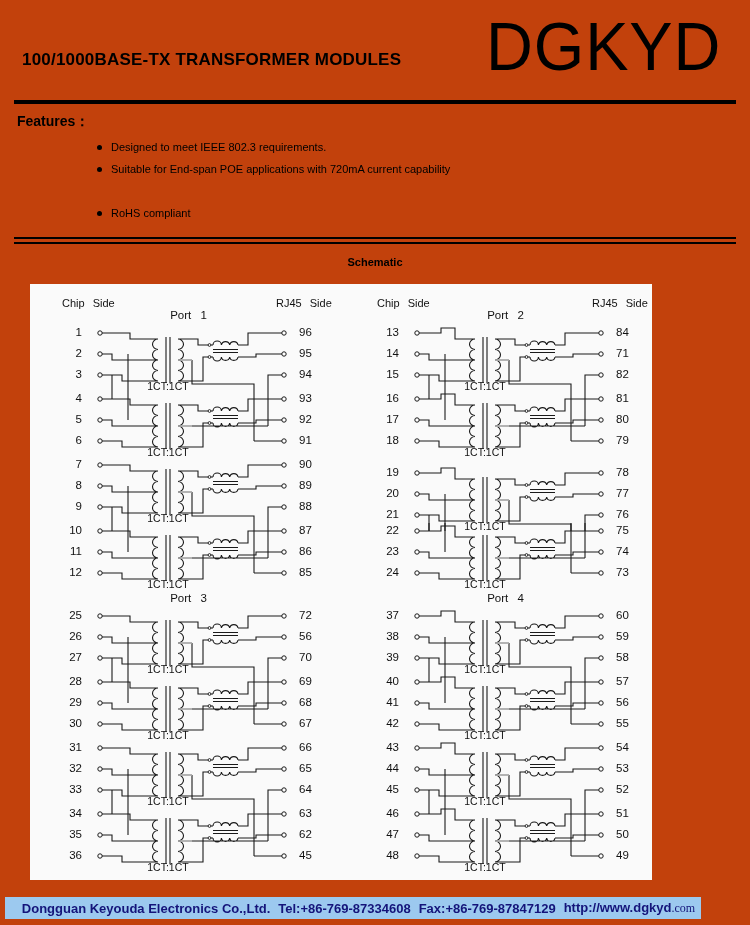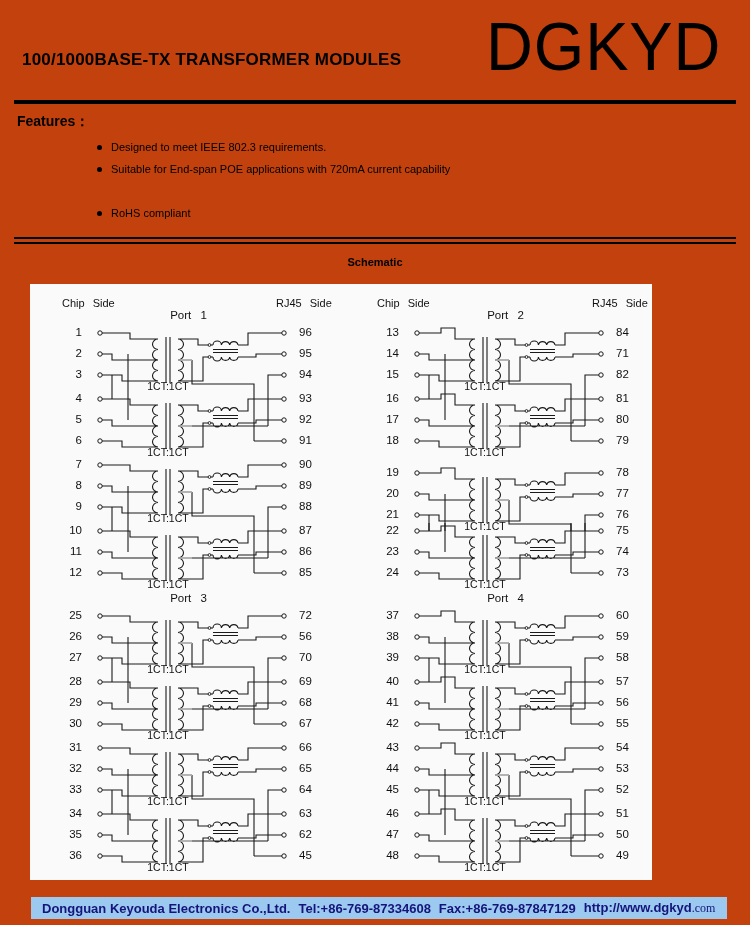--- a/index.html
+++ b/index.html
@@ -26,22 +26,22 @@
 
   .port{position:absolute;width:265px;height:295px;text-decoration:underline;}
   .port-title{position:absolute;left:28px;width:205px;top:6px;text-align:center;font-size:11.5px;word-spacing:6px;color:#111;}
   .channel{position:absolute;left:0;width:265px;height:66px;}
   .channel svg{position:absolute;left:28px;top:0;overflow:visible;}
   .pin{position:absolute;font-size:11.5px;color:#111;line-height:16px;}
   .pin.chip{left:0;width:24px;text-align:right;}
   .pin.rj45{left:241px;width:26px;text-align:left;}
   .ratio{position:absolute;left:70px;top:55px;width:80px;text-align:center;font-size:10.5px;color:#111;}
 
-  .footer{position:absolute;left:31px;top:897px;width:696px;height:22px;display:flex;align-items:center;
-          gap:8px;padding-left:11px;box-sizing:border-box;font-weight:bold;font-size:13px;color:#14147a;white-space:nowrap;}
+  .footer{position:absolute;left:5px;top:897px;width:696px;height:22px;display:flex;align-items:center;
+          gap:8px;padding-left:11px;box-sizing:border-box;font-weight:bold;font-size:13px;color:#14147a;white-space:nowrap;justify-content:center;}
   .footer .site-suffix{font-family:"Liberation Serif",serif;font-size:12px;font-weight:normal;}
 </style>
 </head>
 <body>
 
 <div class="page">
 
   <div class="doc-title">100/1000BASE-TX TRANSFORMER MODULES</div>
   <div class="logo">DGKYD</div>
   <div class="rule-header"></div>

